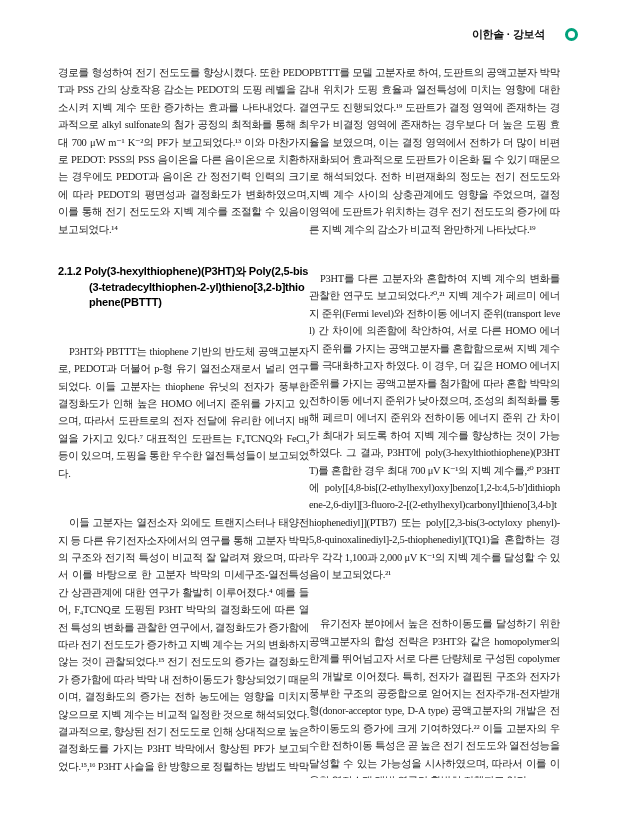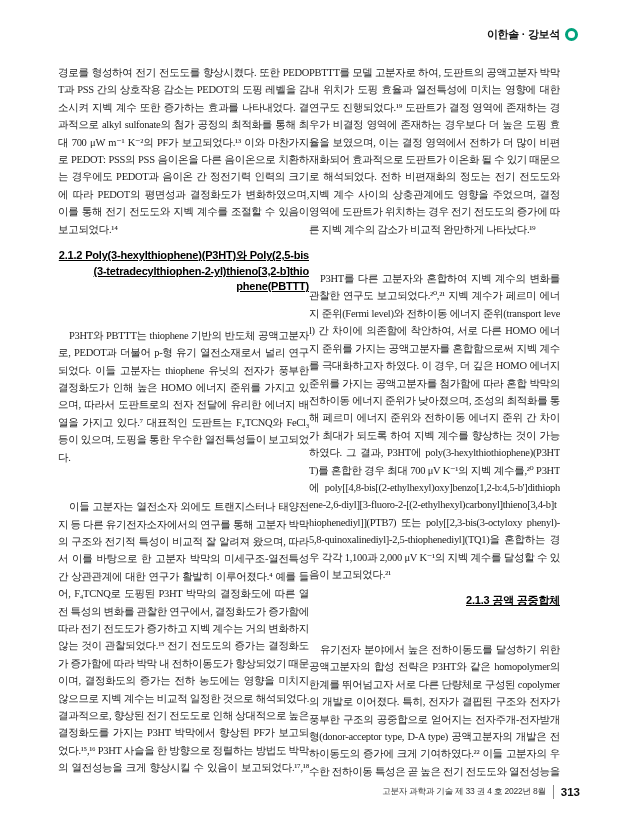--- a/index.html
+++ b/index.html
@@ -7,21 +7,21 @@
     position:relative;
     width:624px; height:830px;
     background:#ffffff;
     font-family:"Liberation Serif","DejaVu Serif",serif;
     color:#1c1c1c;
     overflow:hidden;
     margin:0 auto;
   }
   .header {
     position:absolute; top:27px; right:46px;
-    display:flex; align-items:center; gap:5px;
+    display:flex; align-items:center; gap:20px;
     font-family:"Liberation Sans","DejaVu Sans",sans-serif;
     font-weight:bold; font-size:11px; color:#111;
     letter-spacing:-0.3px;
   }
   .orcid-ring {
     width:7px; height:7px;
     border:3px solid #00a17b;
     border-radius:50%;
     display:inline-block;
   }
@@ -40,25 +40,24 @@
     overflow-wrap:break-word;
   }
   .body-p { margin:0; }
   .indent { text-indent:11px;margin-top:32px; }
   .heading {
     font-family:"Liberation Sans","DejaVu Sans",sans-serif;
     font-weight:bold;
     font-size:11px;
     line-height:15.6px;
     color:#000;
-    margin:10px 0 5px 0;
-    text-align:right;
+    margin:26px 0 5px 0;
+    text-align:left;
     word-break:break-all;
     letter-spacing:-0.2px;
-    text-decoration:underline;
   }
   .hang-212  { padding-left:31px; text-indent:-31px; }
   .hang-2131 { padding-left:43px; text-indent:-43px; }
   .footer {
     position:absolute; top:785px; right:44px;
     display:flex; align-items:center; gap:7px;
     font-family:"Liberation Sans","DejaVu Sans",sans-serif;
   }
   .footer-journal { font-size:8.5px; color:#333; letter-spacing:-0.2px; }
   .footer-divider { width:1px; height:14px; background:#888; }
@@ -79,27 +78,21 @@
     <div class="col">
       <p class="body-p">경로를 형성하여 전기 전도도를 향상시켰다. 또한 PEDOT과 PSS 간의 상호작용 감소는 PEDOT의 도핑 레벨을 감소시켜 지벡 계수 또한 증가하는 효과를 나타내었다. 결과적으로 alkyl sulfonate의 첨가 공정의 최적화를 통해 최대 700 μW m⁻¹ K⁻²의 PF가 보고되었다.¹³ 이와 마찬가지로 PEDOT: PSS의 PSS 음이온을 다른 음이온으로 치환하는 경우에도 PEDOT과 음이온 간 정전기력 인력의 크기에 따라 PEDOT의 평면성과 결정화도가 변화하였으며, 이를 통해 전기 전도도와 지벡 계수를 조절할 수 있음이 보고되었다.¹⁴</p>
       <h3 class="heading hang-212">2.1.2 Poly(3-hexylthiophene)(P3HT)와 Poly(2,5-bis (3-tetradecylthiophen-2-yl)thieno[3,2-b]thio phene(PBTTT)</h3>
       <p class="body-p indent">P3HT와 PBTTT는 thiophene 기반의 반도체 공액고분자로, PEDOT과 더불어 p-형 유기 열전소재로서 널리 연구되었다. 이들 고분자는 thiophene 유닛의 전자가 풍부한 결정화도가 인해 높은 HOMO 에너지 준위를 가지고 있으며, 따라서 도판트로의 전자 전달에 유리한 에너지 배열을 가지고 있다.⁷ 대표적인 도판트는 F₄TCNQ와 FeCl₃ 등이 있으며, 도핑을 통한 우수한 열전특성들이 보고되었다.</p>
       <p class="body-p indent">이들 고분자는 열전소자 외에도 트랜지스터나 태양전지 등 다른 유기전자소자에서의 연구를 통해 고분자 박막의 구조와 전기적 특성이 비교적 잘 알려져 왔으며, 따라서 이를 바탕으로 한 고분자 박막의 미세구조-열전특성 간 상관관계에 대한 연구가 활발히 이루어졌다.⁴ 예를 들어, F₄TCNQ로 도핑된 P3HT 박막의 결정화도에 따른 열전 특성의 변화를 관찰한 연구에서, 결정화도가 증가함에 따라 전기 전도도가 증가하고 지벡 계수는 거의 변화하지 않는 것이 관찰되었다.¹⁵ 전기 전도도의 증가는 결정화도가 증가함에 따라 박막 내 전하이동도가 향상되었기 때문이며, 결정화도의 증가는 전하 농도에는 영향을 미치지 않으므로 지벡 계수는 비교적 일정한 것으로 해석되었다. 결과적으로, 향상된 전기 전도도로 인해 상대적으로 높은 결정화도를 가지는 P3HT 박막에서 향상된 PF가 보고되었다.¹⁵,¹⁶ P3HT 사슬을 한 방향으로 정렬하는 방법도 박막의 열전성능을 크게 향상시킬 수 있음이 보고되었다.¹⁷,¹⁸ 고온에서 고분자 박막을 한 방향으로 문지름으로서 고분자 사슬을 문지르는 방향에 평행하게 정렬할 수 있었으며, 이렇게 정렬된 P3HT 박막은 F₄TCNQ로 도핑할 경우 정렬되지 않은 박막보다 향상된 전기 전도도를 보였다.¹⁷ 마찬가지 방법이 PBTTT에도 적용되었으며, PBTTT는 thienothiophene을 포함하고 있어 P3HT보다 더 단단한(rigid) 주사슬을 가지므로 더 높은 수준의 분자 정렬과 전기 전도도 향상을 보였다. 정렬된 PBTTT의 경우 FeCl₃로 도핑했을 때 2 × 10⁵ S cm⁻¹의 전기 전도도와 1.94 mW m⁻¹ K⁻²의 PF를 보고하였다.¹⁸ 한편,</p>
     </div>
 
     <div class="col">
       <p class="body-p">PBTTT를 모델 고분자로 하여, 도판트의 공액고분자 박막 내 위치가 도핑 효율과 열전특성에 미치는 영향에 대한 연구도 진행되었다.¹⁹ 도판트가 결정 영역에 존재하는 경우가 비결정 영역에 존재하는 경우보다 더 높은 도핑 효율을 보였으며, 이는 결정 영역에서 전하가 더 많이 비편재화되어 효과적으로 도판트가 이온화 될 수 있기 때문으로 해석되었다. 전하 비편재화의 정도는 전기 전도도와 지벡 계수 사이의 상충관계에도 영향을 주었으며, 결정 영역에 도판트가 위치하는 경우 전기 전도도의 증가에 따른 지벡 계수의 감소가 비교적 완만하게 나타났다.¹⁹</p>
       <p class="body-p indent">P3HT를 다른 고분자와 혼합하여 지벡 계수의 변화를 관찰한 연구도 보고되었다.²⁰,²¹ 지벡 계수가 페르미 에너지 준위(Fermi level)와 전하이동 에너지 준위(transport level) 간 차이에 의존함에 착안하여, 서로 다른 HOMO 에너지 준위를 가지는 공액고분자를 혼합함으로써 지벡 계수를 극대화하고자 하였다. 이 경우, 더 깊은 HOMO 에너지 준위를 가지는 공액고분자를 첨가함에 따라 혼합 박막의 전하이동 에너지 준위가 낮아졌으며, 조성의 최적화를 통해 페르미 에너지 준위와 전하이동 에너지 준위 간 차이가 최대가 되도록 하여 지벡 계수를 향상하는 것이 가능하였다. 그 결과, P3HT에 poly(3-hexylthiothiophene)(P3HTT)를 혼합한 경우 최대 700 μV K⁻¹의 지벡 계수를,²⁰ P3HT에 poly[[4,8-bis[(2-ethylhexyl)oxy]benzo[1,2-b:4,5-b']dithiophene-2,6-diyl][3-fluoro-2-[(2-ethylhexyl)carbonyl]thieno[3,4-b]thiophenediyl]](PTB7) 또는 poly[[2,3-bis(3-octyloxy phenyl)-5,8-quinoxalinediyl]-2,5-thiophenediyl](TQ1)을 혼합하는 경우 각각 1,100과 2,000 μV K⁻¹의 지벡 계수를 달성할 수 있음이 보고되었다.²¹</p>
-      <h3 class="heading">2.1.3 공액 공중합체</h3>
       <p class="body-p indent">유기전자 분야에서 높은 전하이동도를 달성하기 위한 공액고분자의 합성 전략은 P3HT와 같은 homopolymer의 한계를 뛰어넘고자 서로 다른 단량체로 구성된 copolymer의 개발로 이어졌다. 특히, 전자가 결핍된 구조와 전자가 풍부한 구조의 공중합으로 얻어지는 전자주개-전자받개 형(donor-acceptor type, D-A type) 공액고분자의 개발은 전하이동도의 증가에 크게 기여하였다.²² 이들 고분자의 우수한 전하이동 특성은 곧 높은 전기 전도도와 열전성능을 달성할 수 있는 가능성을 시사하였으며, 따라서 이를 이용한 열전소재 개발 연구가 활발히 진행되고 있다.</p>
       <h3 class="heading hang-2131">2.1.3.1 Diketopyrrolopyrrole(DPP)를 포함하는 공액 공중합체</h3>
 
     </div>
 
   </div>
 
-  <div class="footer">
-    <span class="footer-journal">고분자 과학과 기술 제 33 권 4 호 2022년 8월</span>
-    <span class="footer-divider"></span>
-    <span class="footer-page">313</span>
-  </div>
 
 </div>
 
 </body></html>

